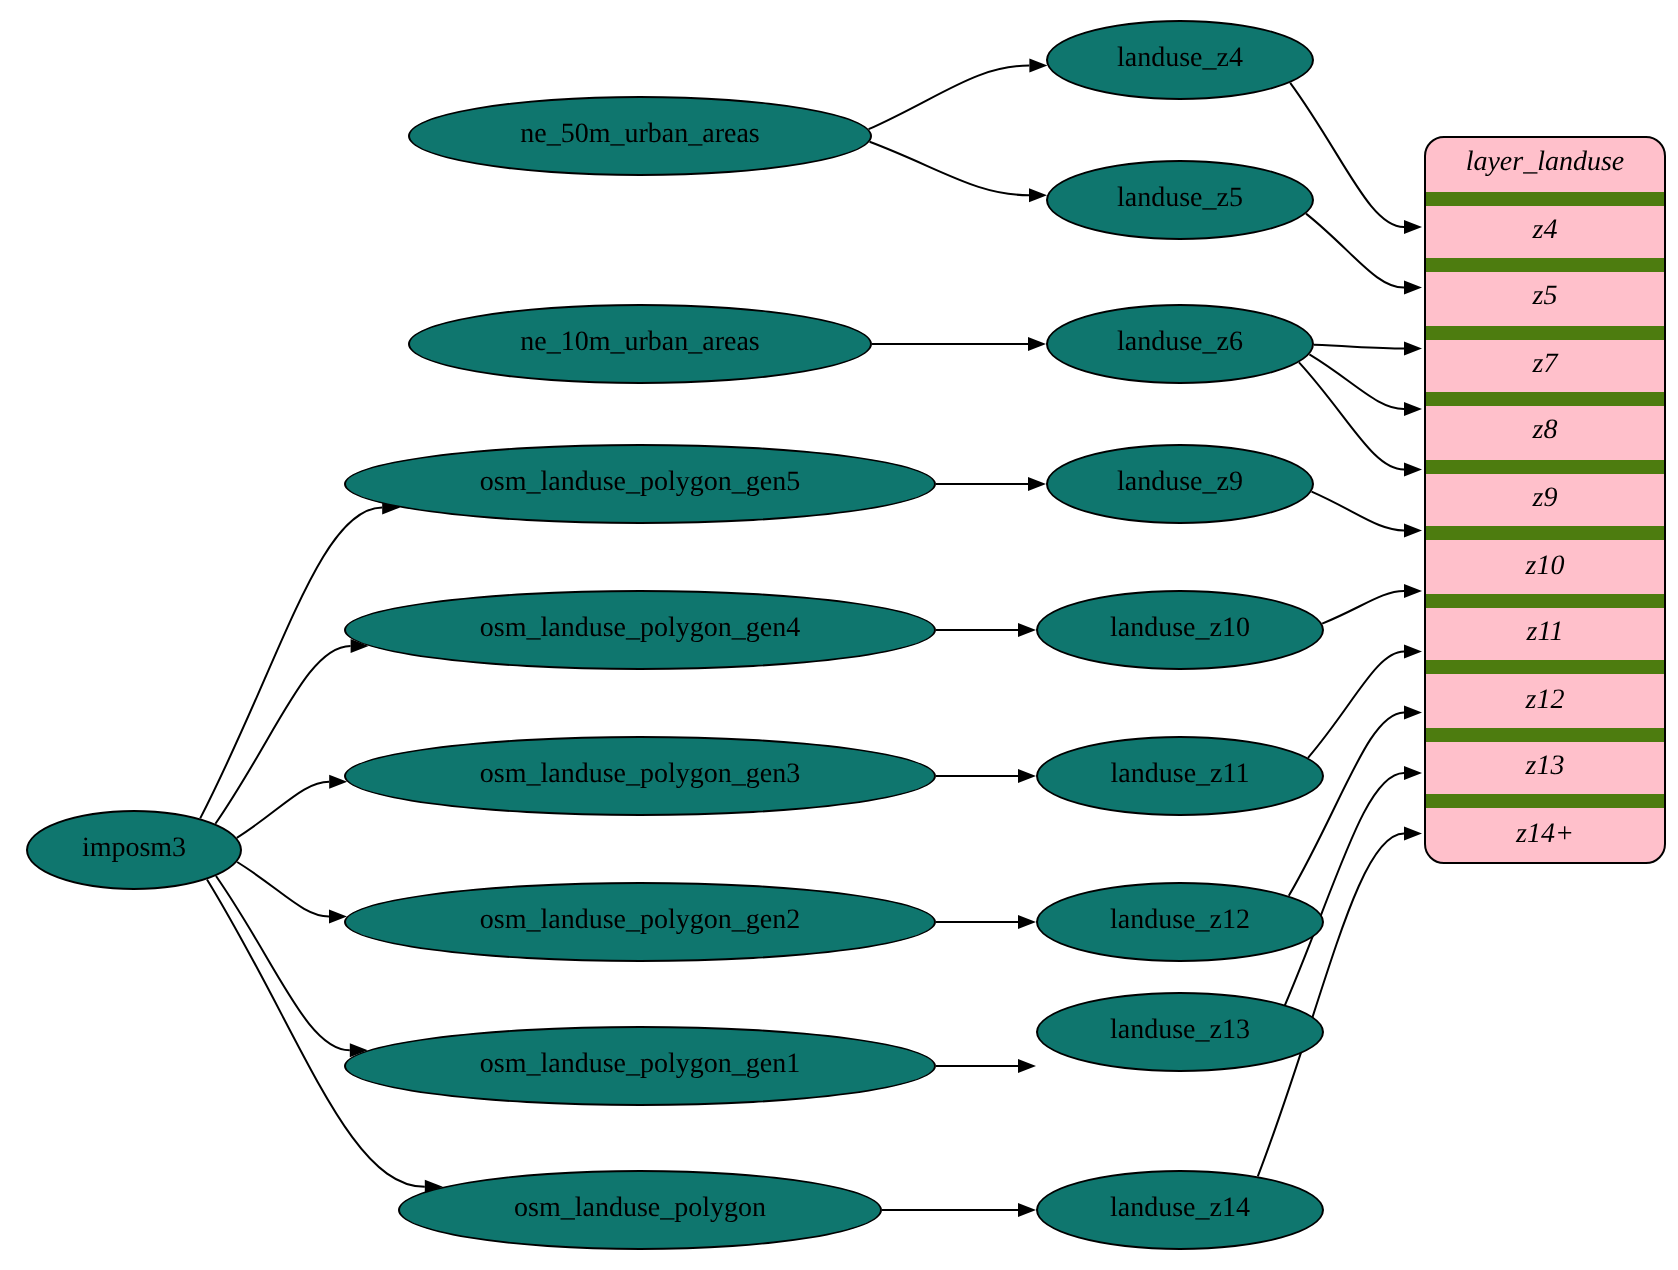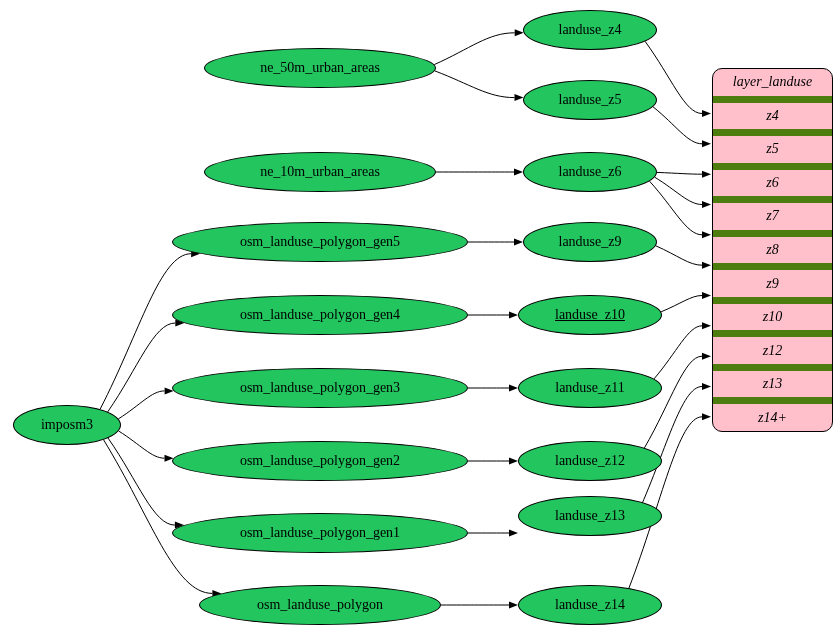--- a/index.html
+++ b/index.html
@@ -9,21 +9,21 @@
     background:#ffffff;
     font-family:"Liberation Serif", serif;
     overflow:hidden;
   }
   #edge-layer{position:absolute;left:0;top:0;}
   .node{
     position:absolute;
     box-sizing:border-box;
     border:1px solid #000;
     border-radius:50%;
-    background:#22c55e;
+    background:#0f766e;
     display:flex;align-items:center;justify-content:center;
     font-size:14px;color:#000;
     white-space:nowrap;
   }
   .record{
     position:absolute;
     box-sizing:border-box;
     background:#ffc0cb;
     border:1px solid #000;
     border-radius:10px;
@@ -104,32 +104,32 @@
       <div class="node" style="left: 172px; top: 222px; width: 296px; height: 40px;">osm_landuse_polygon_gen5</div>
       <div class="node" style="left: 172px; top: 295px; width: 296px; height: 40px;">osm_landuse_polygon_gen4</div>
       <div class="node" style="left: 172px; top: 368px; width: 296px; height: 40px;">osm_landuse_polygon_gen3</div>
       <div class="node" style="left: 172px; top: 441px; width: 296px; height: 40px;">osm_landuse_polygon_gen2</div>
       <div class="node" style="left: 172px; top: 513px; width: 296px; height: 40px;">osm_landuse_polygon_gen1</div>
       <div class="node" style="left: 199px; top: 585px; width: 242px; height: 40px;">osm_landuse_polygon</div>
       <div class="node" style="left: 523px; top: 10px; width: 134px; height: 40px;">landuse_z4</div>
       <div class="node" style="left: 523px; top: 80px; width: 134px; height: 40px;">landuse_z5</div>
       <div class="node" style="left: 523px; top: 152px; width: 134px; height: 40px;">landuse_z6</div>
       <div class="node" style="left: 523px; top: 222px; width: 134px; height: 40px;">landuse_z9</div>
-      <div class="node" style="left: 518px; top: 295px; width: 144px; height: 40px; text-decoration: underline;">landuse_z10</div>
+      <div class="node" style="left: 518px; top: 295px; width: 144px; height: 40px;">landuse_z10</div>
       <div class="node" style="left: 518px; top: 368px; width: 144px; height: 40px;">landuse_z11</div>
       <div class="node" style="left: 518px; top: 441px; width: 144px; height: 40px;">landuse_z12</div>
       <div class="node" style="left: 518px; top: 496px; width: 144px; height: 40px;">landuse_z13</div>
       <div class="node" style="left: 518px; top: 585px; width: 144px; height: 40px;">landuse_z14</div>
     </div>
   <div class="record" id="record-table" style="left: 712px; top: 68px; width: 121px; height: 364px; background: rgb(255, 192, 203);">
     <div class="record-header">layer_landuse</div>
   <div class="record-row">z4</div>
       <div class="record-row">z5</div>
-      <div class="record-row">z6</div>
       <div class="record-row">z7</div>
       <div class="record-row">z8</div>
       <div class="record-row">z9</div>
       <div class="record-row">z10</div>
+      <div class="record-row">z11</div>
       <div class="record-row">z12</div>
       <div class="record-row">z13</div>
       <div class="record-row">z14+</div>
     </div>
 </div>
 
 </body></html>

